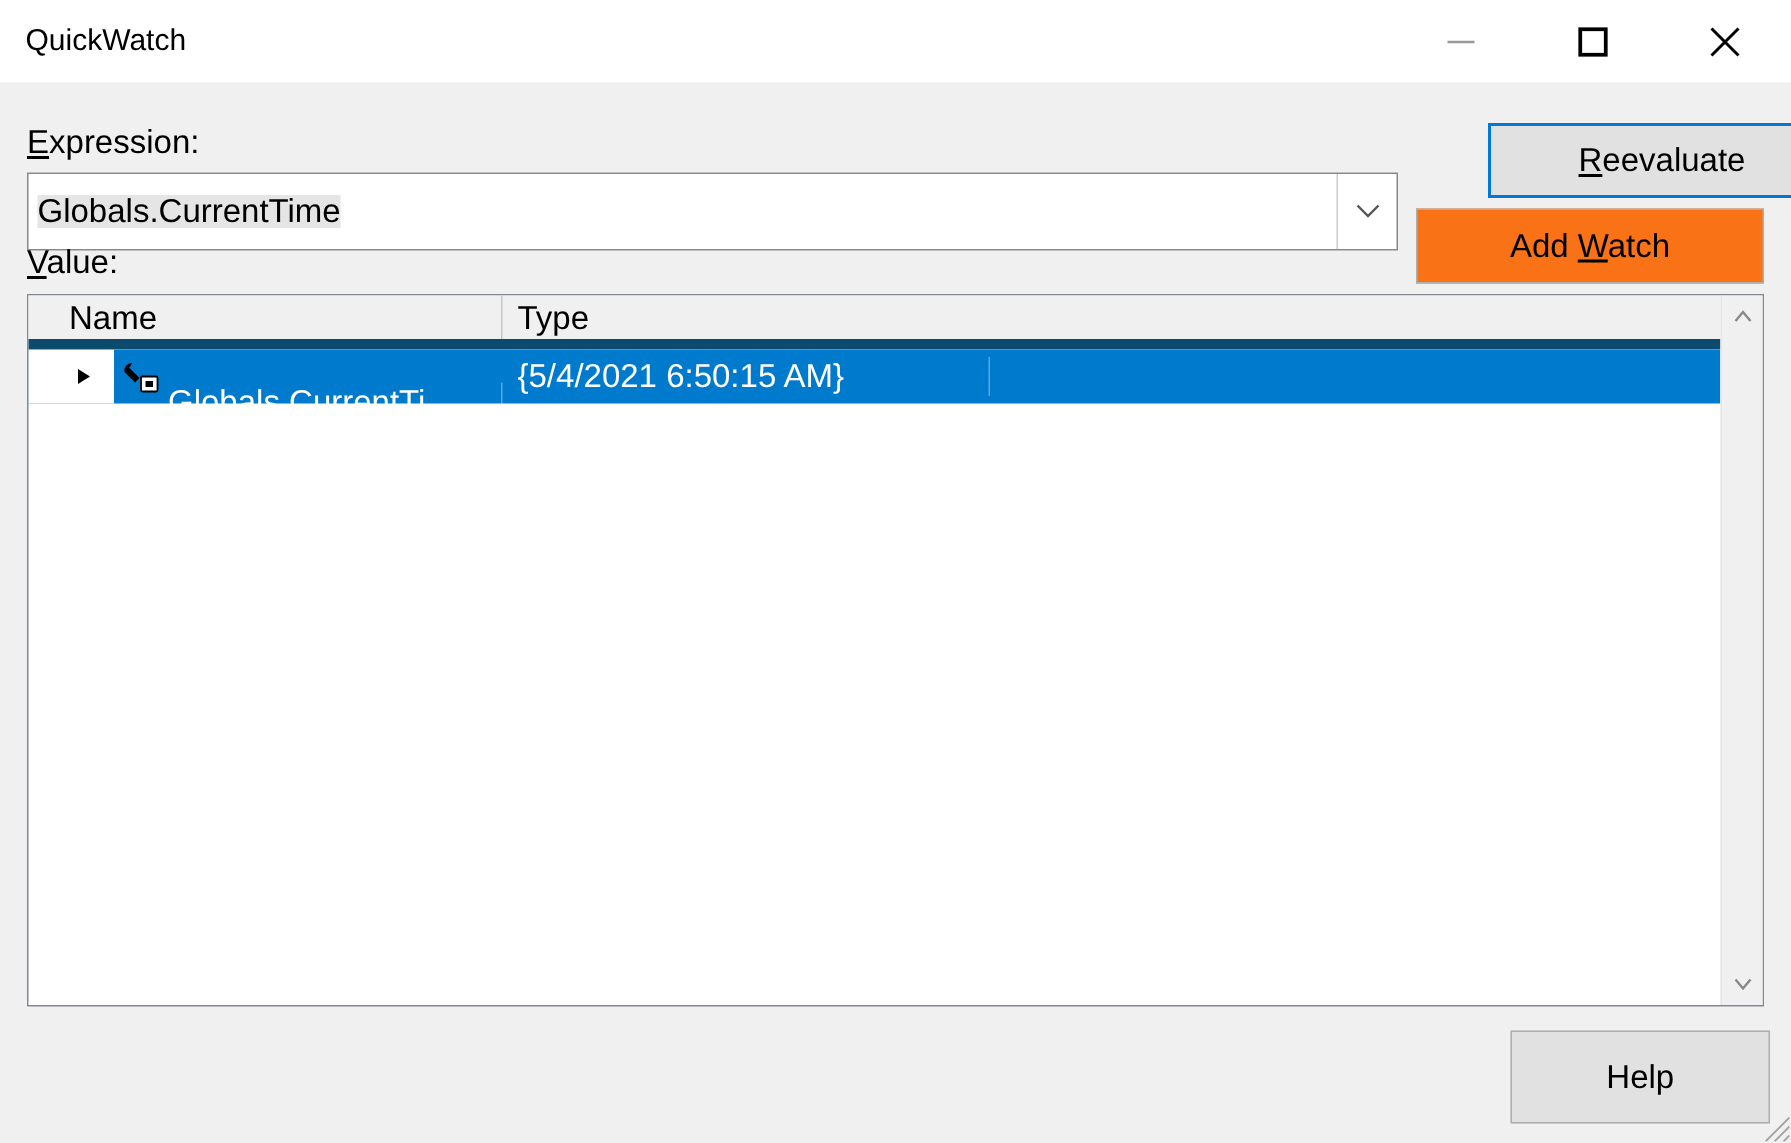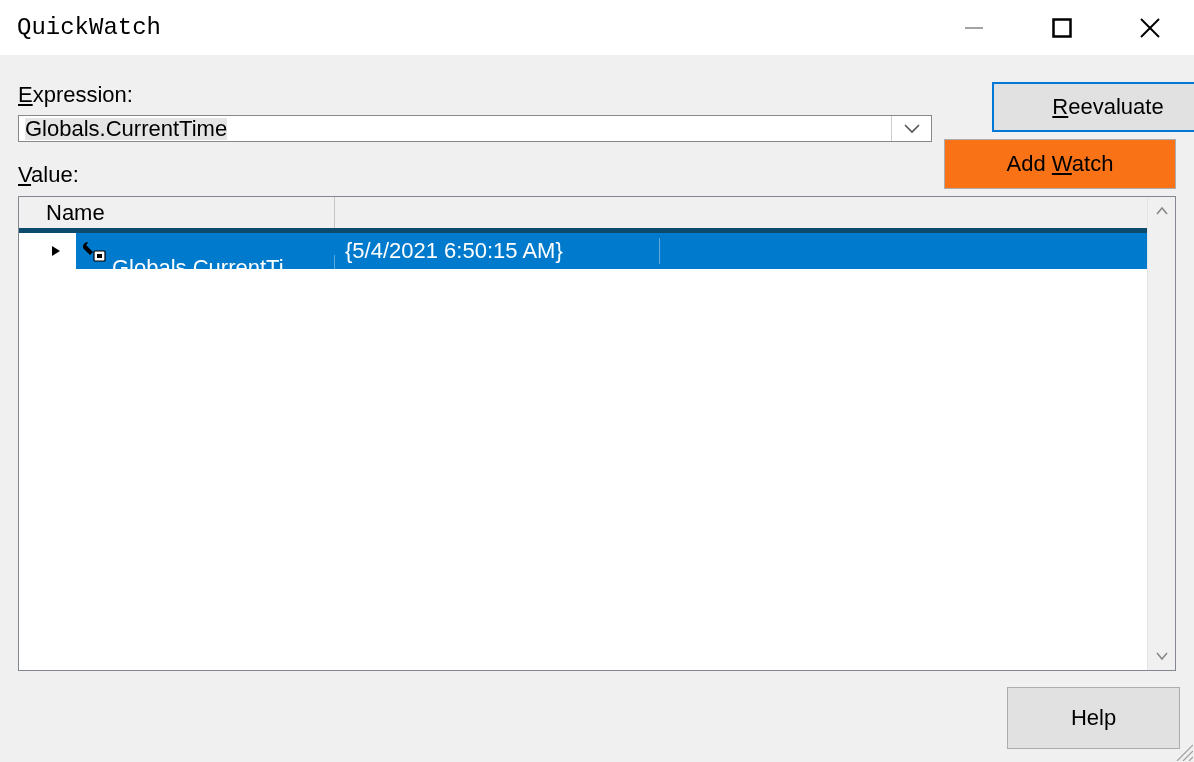--- a/index.html
+++ b/index.html
@@ -7,21 +7,21 @@
   body { width: 1194px; height: 762px; background: #fff; overflow: hidden; position: relative; }
 
   
   .titlebar {
     height: 55px;
     display: flex;
     align-items: center;
     padding-left: 17px;
     background: #fff;
   }
-  .titlebar-title { font-size: 24px; color: #000; font-family: Liberation Mono, monospace; }
+  .titlebar-title { font-size: 20px; color: #000; }
   .titlebar-controls {
     position: absolute;
     right: 0;
     top: 0;
     display: flex;
     height: 55px;
   }
   .tb-btn {
     width: 88px;
     height: 55px;
@@ -46,21 +46,21 @@
   .label { font-size: 22px; color: #000; }
   .underline-letter { text-decoration: underline; }
 
   .expr-label { position: absolute; left: 18px; top: 27px; }
 
   .expr-combo {
     position: absolute;
     left: 18px;
     top: 60px;
     width: 914px;
-    height: 27px;
+    height: 52px;
     background: #fff;
     border: 1px solid #888;
     display: flex;
     align-items: center;
   }
   .expr-input-wrap {
     flex: 1;
     height: 100%;
     padding: 0 6px;
     display: flex;
@@ -109,21 +109,21 @@
     height: 475px;
     border: 1px solid #828790;
     background: #fff;
     display: flex;
   }
   .grid-main { flex: 1; display: flex; flex-direction: column; }
   .grid-header {
     height: 36px;
     display: flex;
     background: #f0f0f0;
-    border-bottom: 5px solid #0c4a6e;
+    border-bottom: 7px solid #0c4a6e;
   }
   .gh-cell {
     display: flex;
     align-items: center;
     padding: 0 10px;
     font-size: 22px;
     color: #000;
     border-right: 1px solid #c6c6c6;
   }
   .col-expand { width: 17px; padding: 0; border-right: none; }
@@ -243,20 +243,21 @@
 
   <div class="btn btn-addwatch">
     <span><span>Add </span><span class="underline-letter">W</span><span>atch</span></span>
   </div>
 
   <div class="grid">
     <div class="grid-main">
       <div class="grid-header">
         <div class="gh-cell col-expand"></div>
         <div class="gh-cell col-name">Name</div>
+        <div class="gh-cell col-type">Type</div>
       </div>
       <div class="grid-body">
         <div class="row">
           <div class="expand-cell"></div>
           <div class="expand-toggle">
             <svg width="10" height="12" viewBox="0 0 10 12">
                 <polygon points="1,1 9,6 1,11" fill="#000"></polygon>
               </svg>
           </div>
           <div class="icon-cell">

